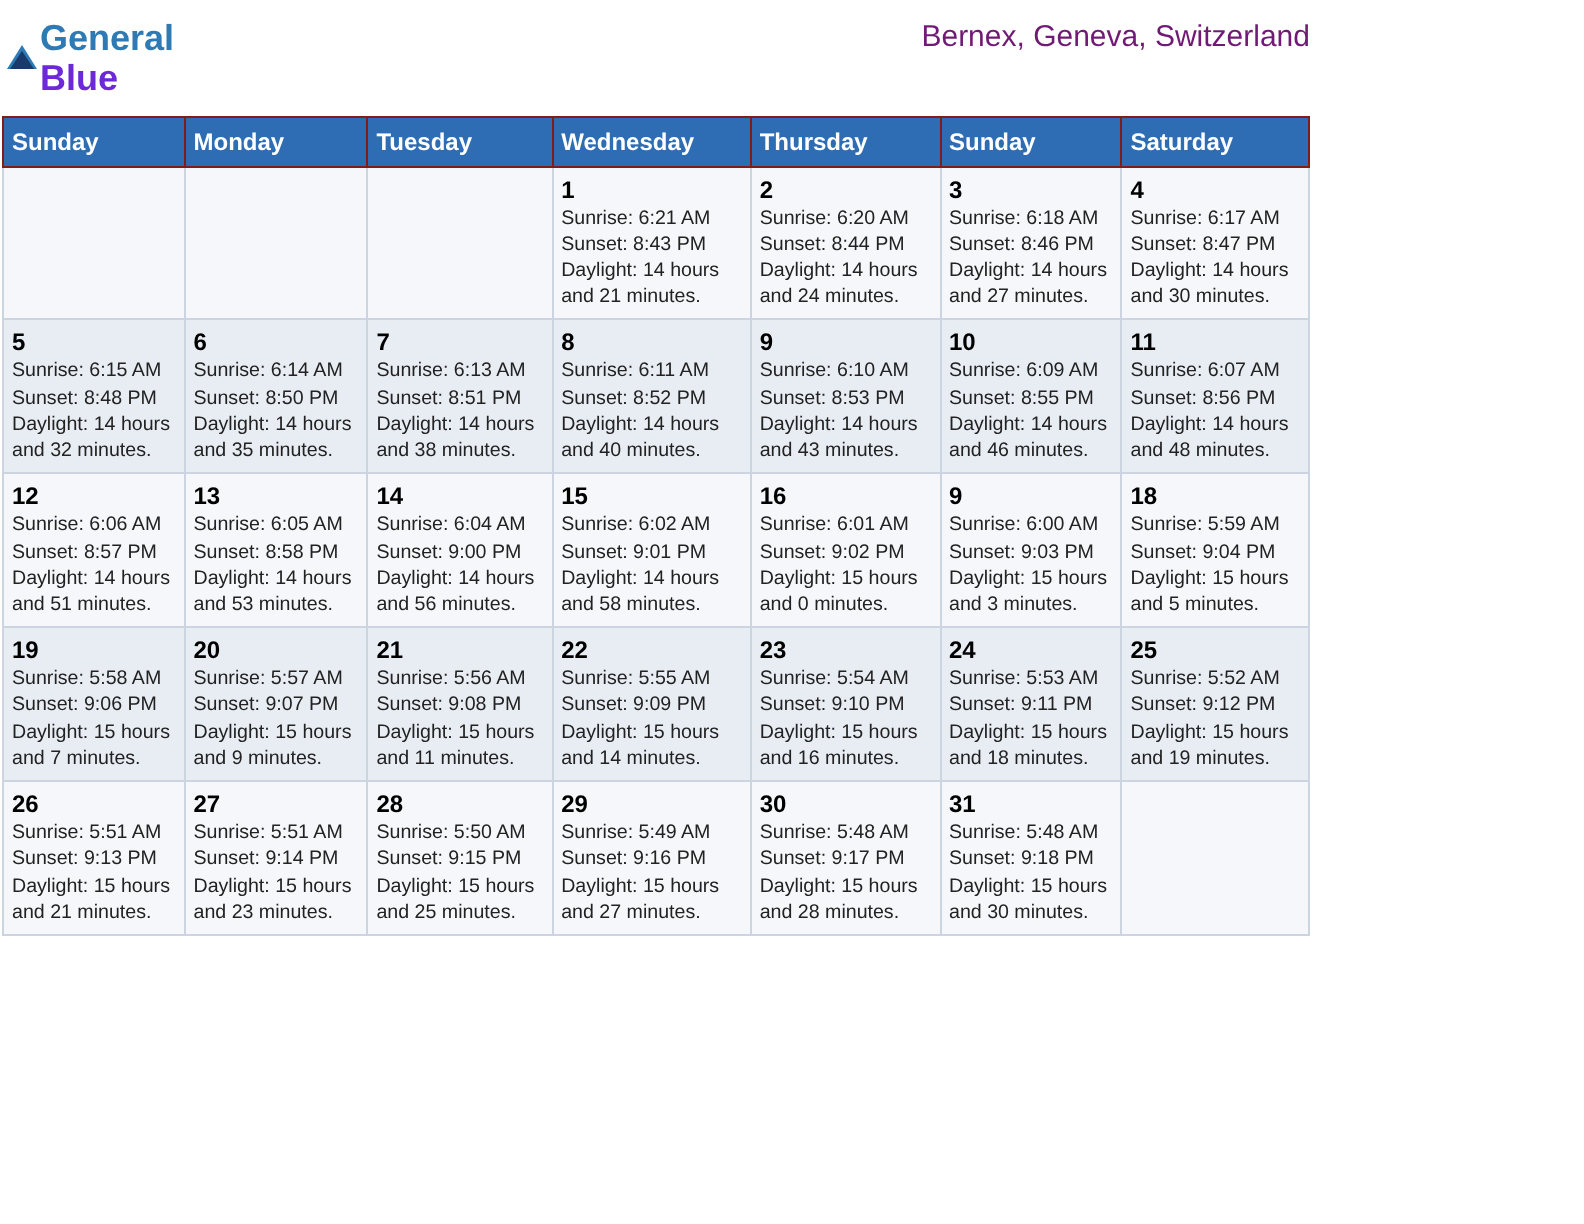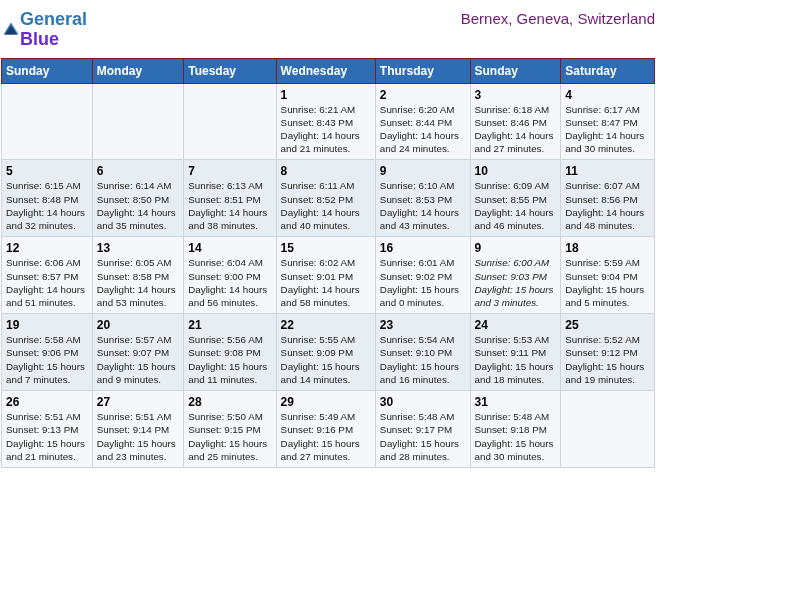--- a/index.html
+++ b/index.html
@@ -247,21 +247,21 @@
           </td>
           <td>
             <span class="day-number">16</span>
             <div class="day-info" style="white-space: pre-line;">Sunrise: 6:01 AM
 Sunset: 9:02 PM
 Daylight: 15 hours
 and 0 minutes.</div>
           </td>
           <td>
             <span class="day-number">9</span>
-            <div class="day-info" style="white-space: pre-line; font-style: italic;">Sunrise: 6:00 AM
+            <div class="day-info" style="white-space: pre-line;">Sunrise: 6:00 AM
 Sunset: 9:03 PM
 Daylight: 15 hours
 and 3 minutes.</div>
           </td>
           <td>
             <span class="day-number">18</span>
             <div class="day-info" style="white-space: pre-line;">Sunrise: 5:59 AM
 Sunset: 9:04 PM
 Daylight: 15 hours
 and 5 minutes.</div>

